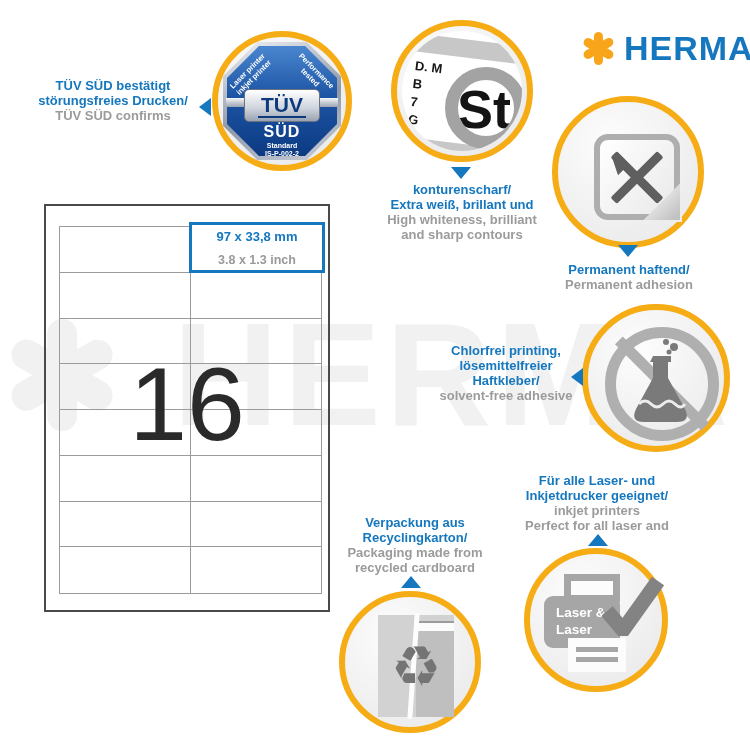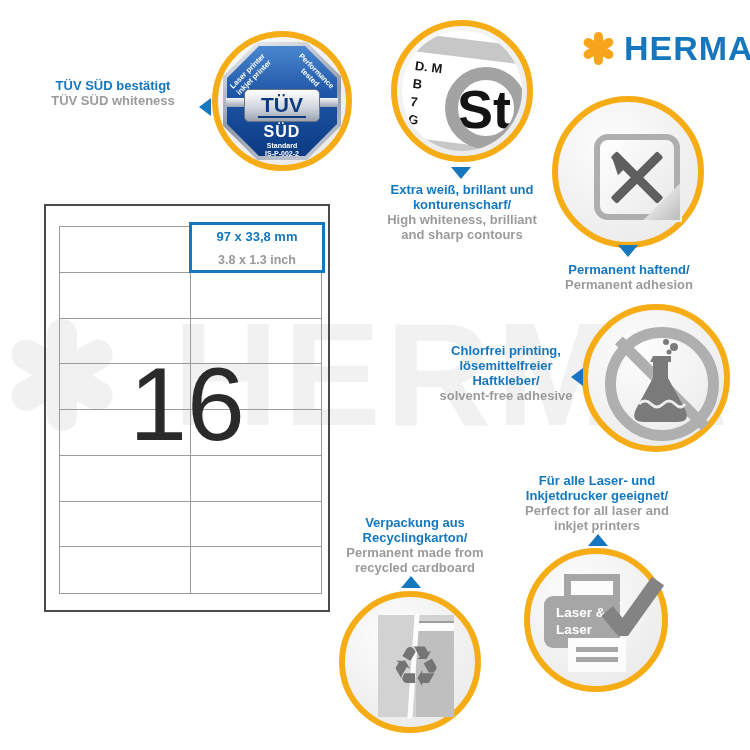--- a/index.html
+++ b/index.html
@@ -300,53 +300,54 @@
         <div class="rtopline"></div>
         <div class="rstrip"></div>
       </div>
       <div class="rseam"></div>
       <div class="rsym">♻</div>
     </div>
   </div>
 
   <div class="feat ft-a">
     <div class="de">TÜV SÜD bestätigt</div>
-    <div class="en">TÜV SÜD whiteness</div>
+    <div class="de">störungsfreies Drucken/</div>
+    <div class="en">TÜV SÜD confirms</div>
   </div>
 
   <div class="feat ft-b">
+    <div class="de">konturenscharf/</div>
     <div class="de">Extra weiß, brillant und</div>
-    <div class="de">konturenscharf/</div>
     <div class="en">High whiteness, brilliant</div>
     <div class="en">and sharp contours</div>
   </div>
 
   <div class="feat ft-c">
     <div class="de">Permanent haftend/</div>
     <div class="en">Permanent adhesion</div>
   </div>
 
   <div class="feat ft-d">
     <div class="de">Chlorfrei printing,</div>
     <div class="de">lösemittelfreier</div>
     <div class="de">Haftkleber/</div>
     <div class="en">solvent-free adhesive</div>
   </div>
 
   <div class="feat ft-e">
     <div class="de">Für alle Laser- und</div>
     <div class="de">Inkjetdrucker geeignet/</div>
+    <div class="en">inkjet printers</div>
     <div class="en">Perfect for all laser and</div>
-    <div class="en">inkjet printers</div>
   </div>
 
   <div class="feat ft-f">
     <div class="de">Verpackung aus</div>
     <div class="de">Recyclingkarton/</div>
-    <div class="en">Permanent made from</div>
+    <div class="en">Packaging made from</div>
     <div class="en">recycled cardboard</div>
   </div>
 
   <div class="tri tri-l p-tuv"></div>
   <div class="tri tri-d p-whi"></div>
   <div class="tri tri-d p-adh"></div>
   <div class="tri tri-l p-chl"></div>
   <div class="tri tri-u p-prn"></div>
   <div class="tri tri-u p-pkg"></div>
 

